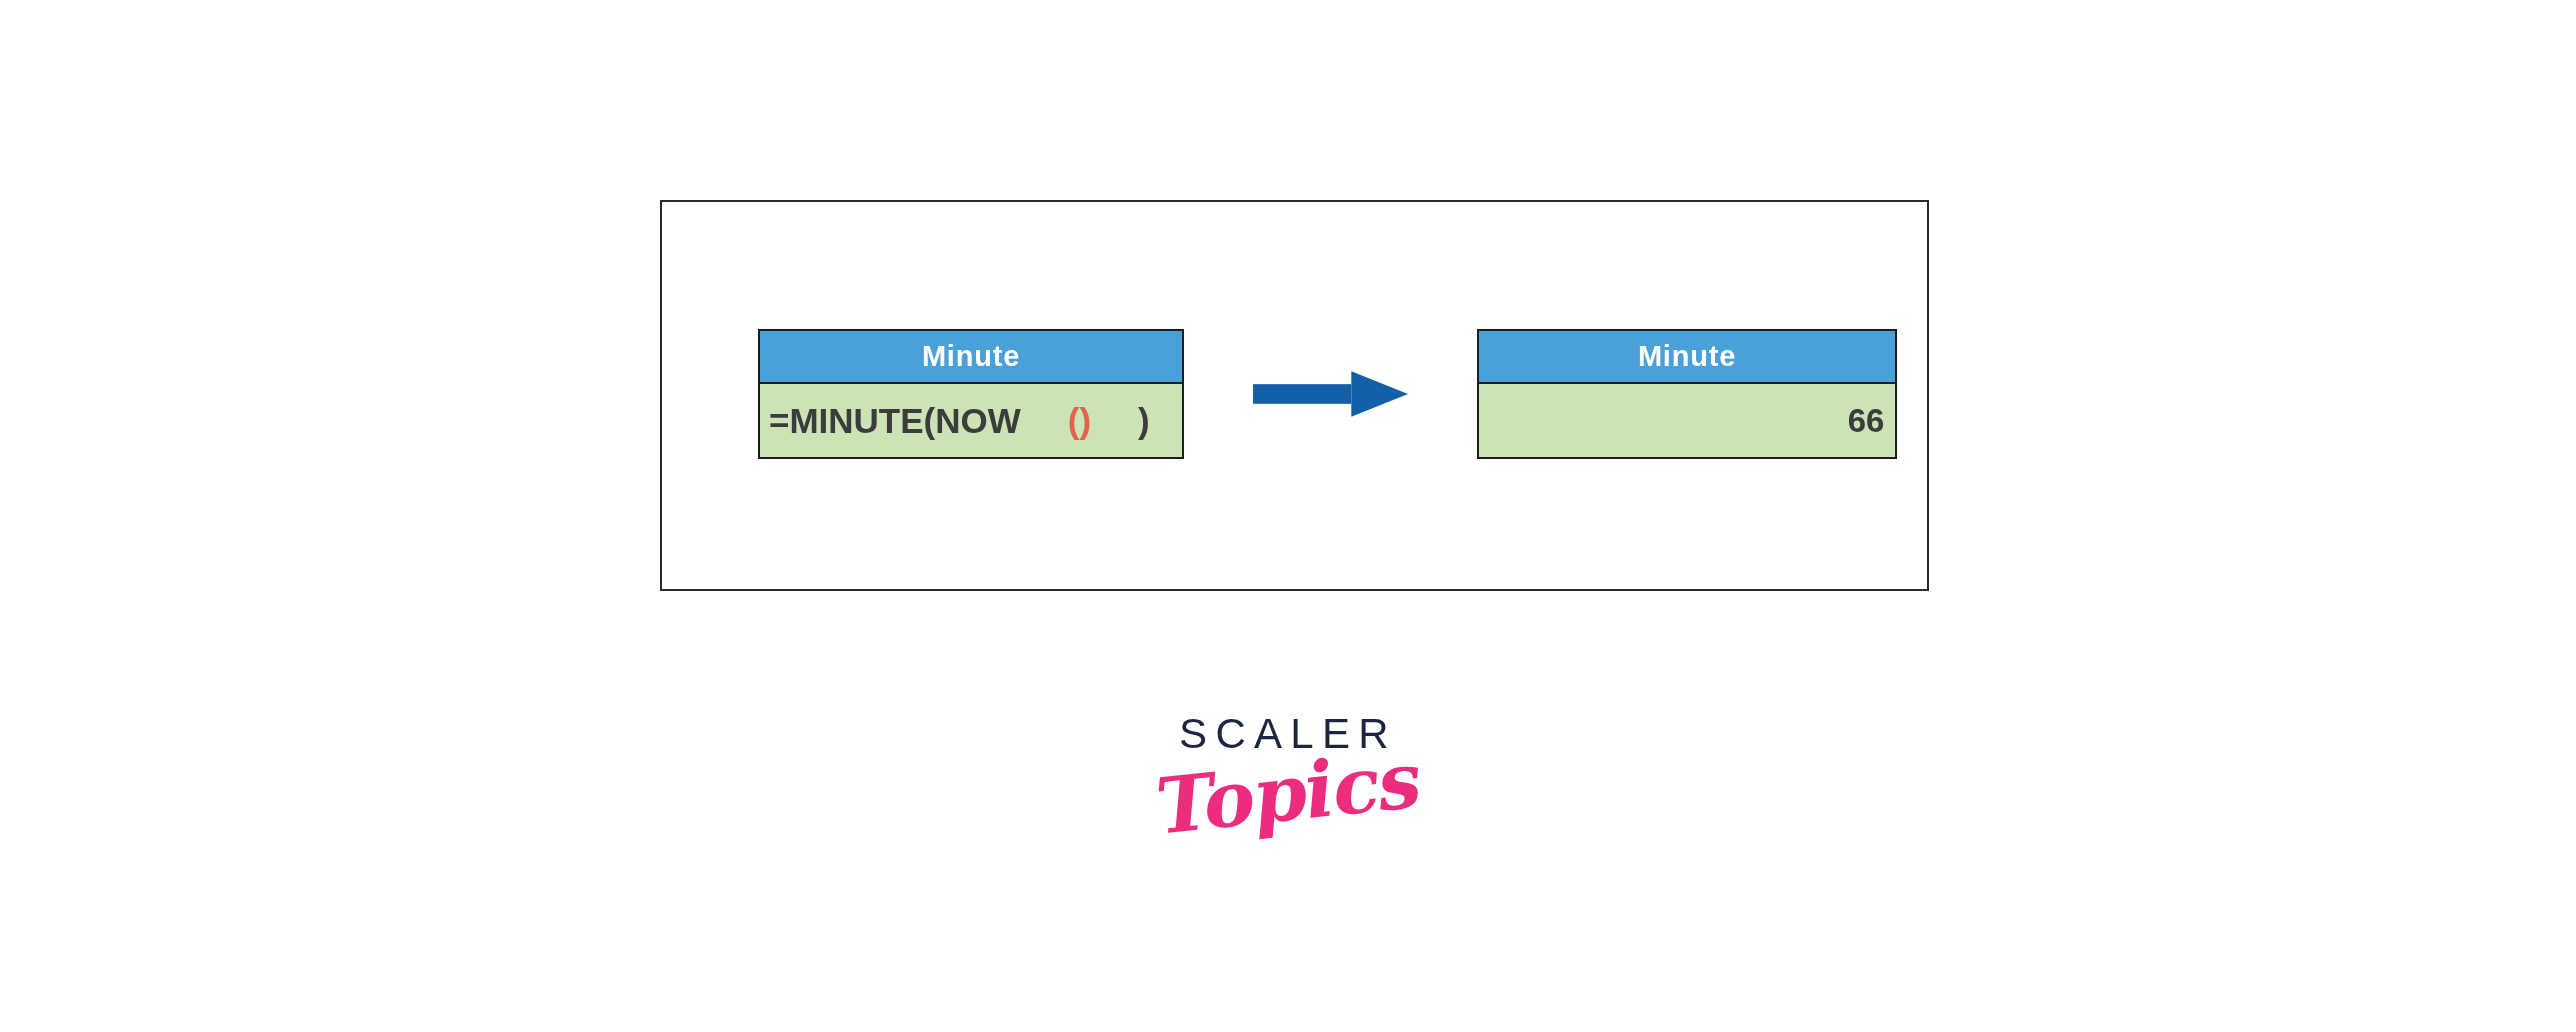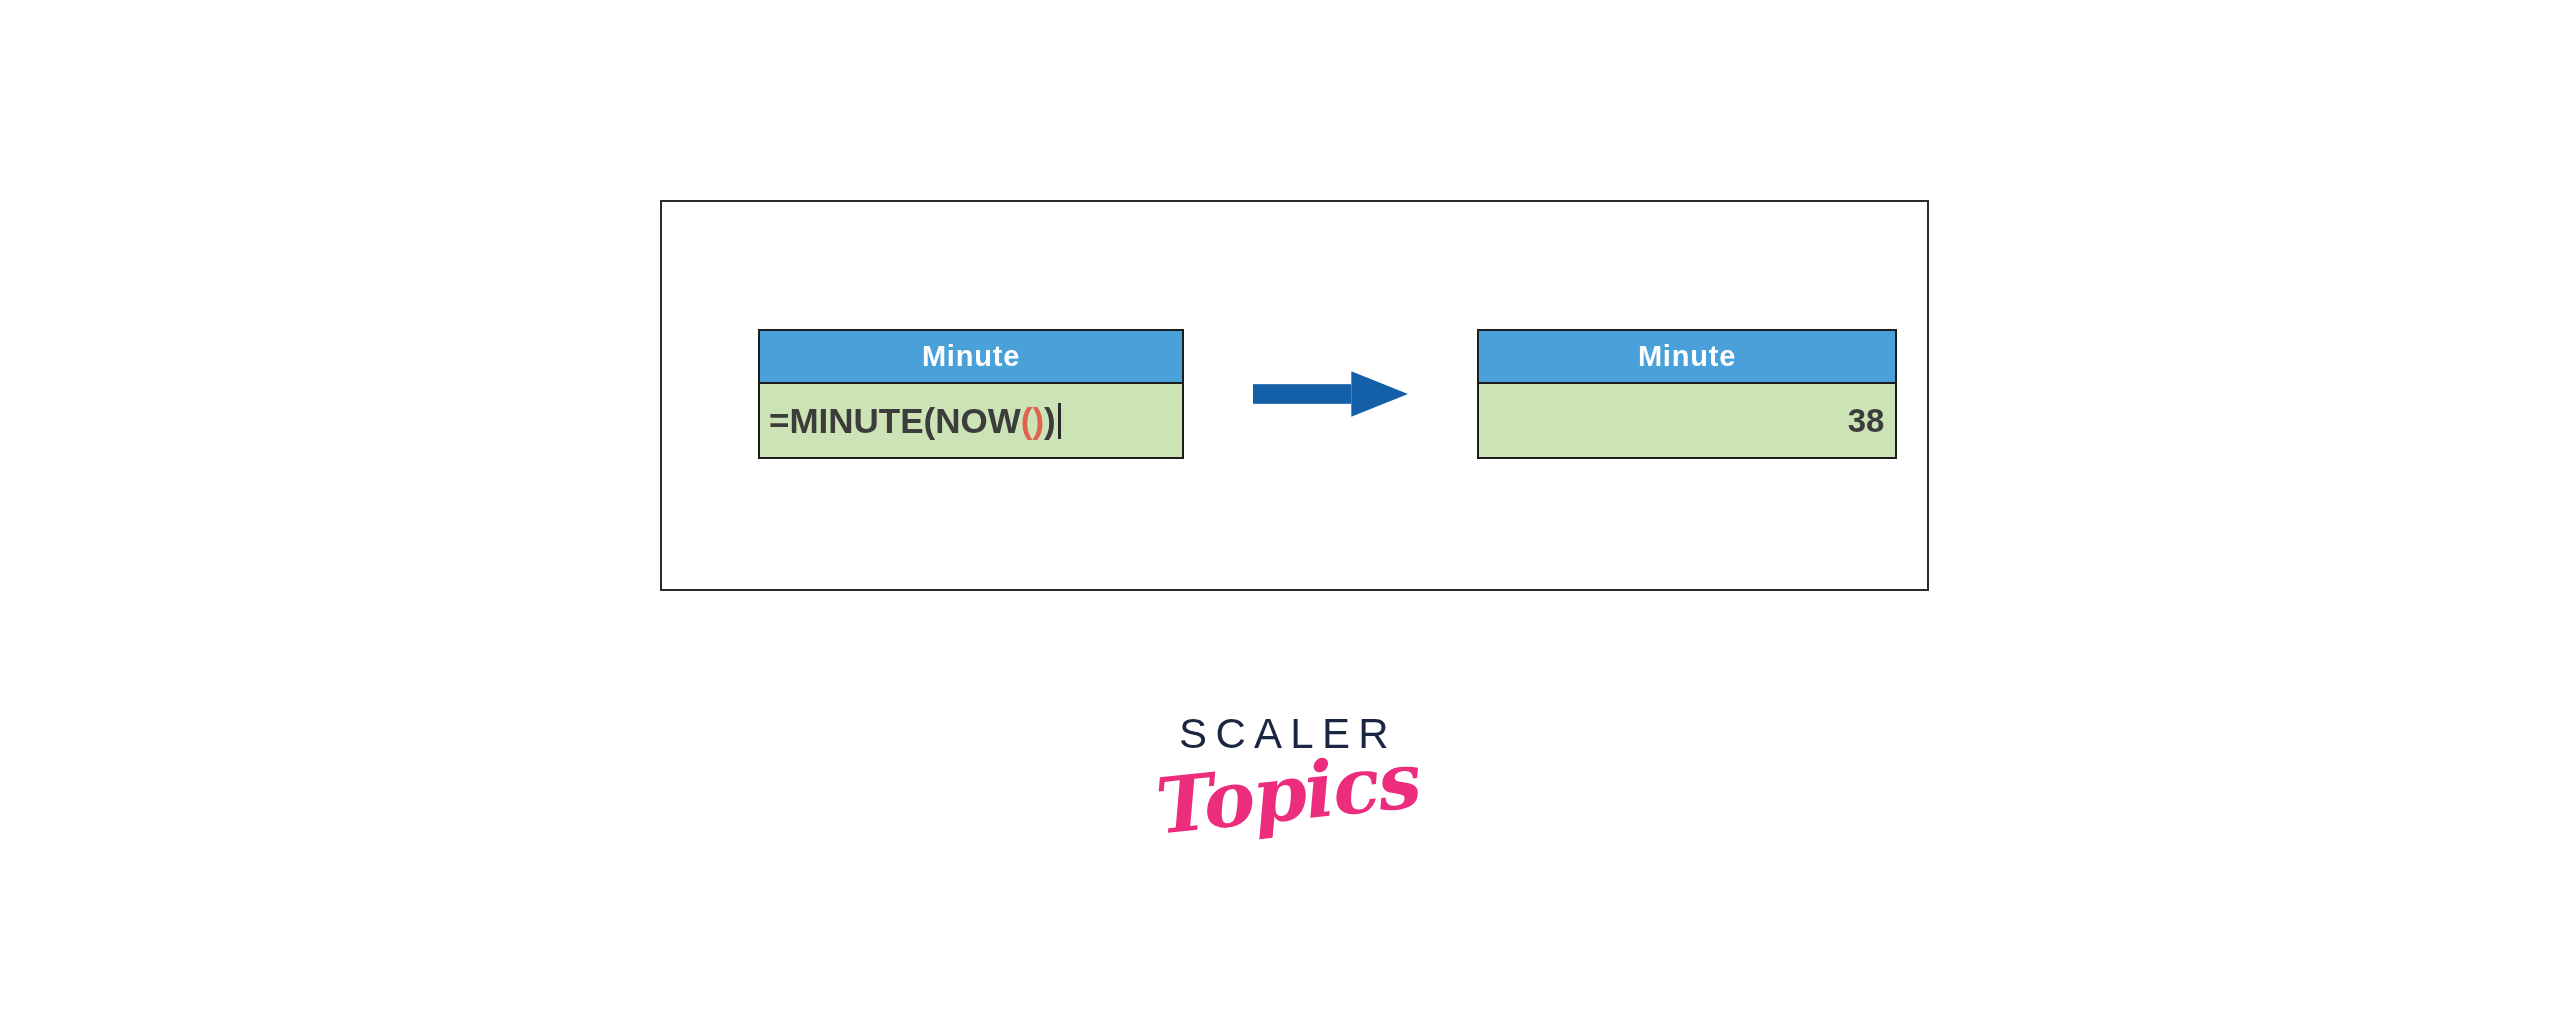--- a/index.html
+++ b/index.html
@@ -68,20 +68,21 @@
     display: flex;
     align-items: center;
     color: var(--cell-text);
     font-weight: bold;
   }
   .cell.formula {
     font-size: 35px;
     padding-left: 9px;
     justify-content: flex-start;
     white-space: nowrap;
+    gap: 47px;
   }
   .cell.value {
     font-size: 33px;
     font-weight: 600;
     justify-content: flex-end;
     padding-right: 10.6px;
   }
   .red { color: var(--formula-red); }
 
   .cursor {
@@ -148,21 +149,21 @@
 
     <div class="gap">
       <svg width="155" height="50" viewBox="0 0 205 66" aria-hidden="true">
         <rect x="0" y="20" width="130" height="26" fill="var(--arrow-blue)"></rect>
         <polygon points="130,3 205,33 130,63" fill="var(--arrow-blue)"></polygon>
       </svg>
     </div>
 
     <div class="mini-table after">
       <div class="th">Minute</div>
-      <div class="cell value">38</div>
+      <div class="cell value">66</div>
     </div>
 
   </div>
 </div>
 
 <div class="brand">
   <div class="brand-title">SCALER</div>
   <div class="brand-sub">Topics</div>
 </div>
 

